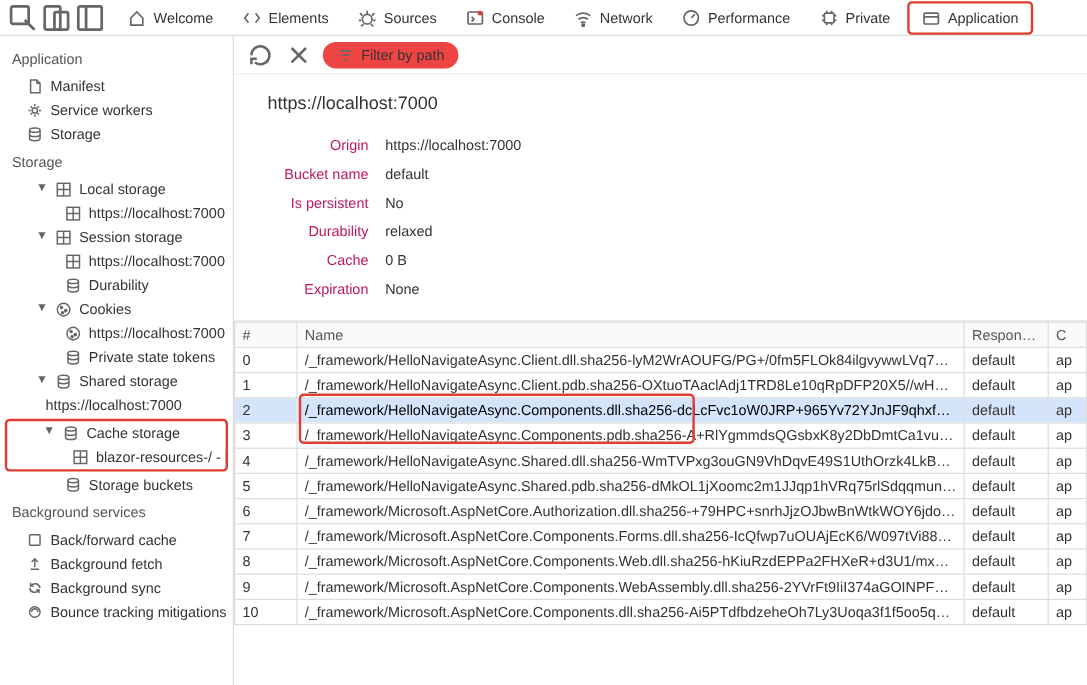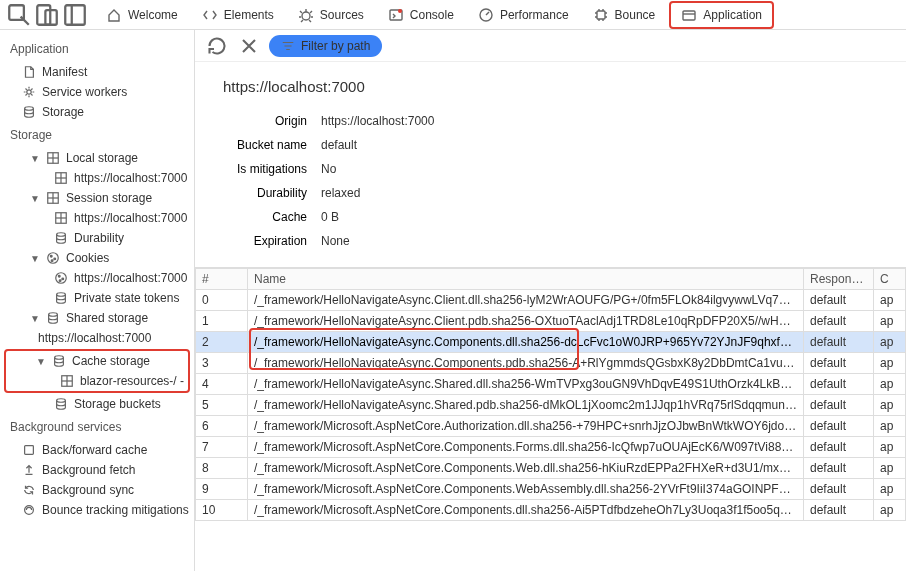--- a/index.html
+++ b/index.html
@@ -5,35 +5,35 @@
 *{box-sizing:border-box;margin:0;padding:0;font-family:"Segoe UI",Arial,sans-serif;font-size:12px;color:#333}
 body{background:#fff;width:906px;height:571px;overflow:hidden}
 .topbar{height:30px;border-bottom:1px solid #ddd;display:flex;align-items:center;padding:0 6px;gap:2px}
 .topbar .icon-btn{width:26px;height:26px;display:flex;align-items:center;justify-content:center;border-radius:3px}
 .tab{display:flex;align-items:center;gap:6px;padding:4px 10px;color:#666;border-radius:3px}
 .tab.active{border:2px solid #e03c31;border-radius:4px;color:#1a73e8}
 .tab svg{width:16px;height:16px}
 .main{display:flex;height:calc(100% - 30px)}
 .sidebar{width:195px;border-right:1px solid #ddd;overflow-y:auto;padding:6px 0}
 .sb-section-title{font-weight:400;color:#555;padding:6px 10px;font-size:12px}
-.tree-item{display:flex;align-items:center;gap:6px;padding:3px 6px 3px 22px;color:#333;white-space:nowrap;overflow:hidden}
+.tree-item{display:flex;gap:6px;padding:3px 6px 3px 22px;color:#333;white-space:nowrap;overflow:hidden}
 .tree-item.indent1{padding-left:30px}
 .tree-item.indent2{padding-left:54px}
 .tree-item.indent1b{padding-left:38px}
 .tri{width:10px;display:inline-block;font-size:10px;color:#666}
 .tree-item svg{width:14px;height:14px;flex-shrink:0}
 .highlight-box{border:2px solid #e03c31;border-radius:4px;margin:1px 4px}
 .content{flex:1;display:flex;flex-direction:column}
 .toolbar{height:32px;display:flex;align-items:center;gap:8px;padding:0 10px;border-bottom:1px solid #eee}
 .toolbar .round-btn{width:24px;height:24px;display:flex;align-items:center;justify-content:center;border-radius:12px}
-.filter-pill{background:#3b82f6;border-radius:14px;padding:4px 12px;display:flex;align-items:center;gap:6px;color:#666}
+.filter-pill{background:#ef4444;border-radius:14px;padding:4px 12px;display:flex;align-items:center;gap:6px;color:#666}
 .detail-area{padding:10px 20px 14px;border-bottom:1px solid #ddd}
 .detail-title{font-size:15px;margin:6px 0 14px 8px;color:#333}
 .kv-row{display:flex;padding:5px 0}
-.kv-row .key{width:106px;text-align:right;padding-right:14px;color:#000000}
+.kv-row .key{width:106px;text-align:right;padding-right:14px;color:#be185d}
 .kv-row .val{color:#333}
 .table-wrap{flex:1;overflow:auto}
 table{width:100%;border-collapse:collapse;table-layout:fixed}
 th,td{border:1px solid #ddd;padding:3px 6px;text-align:left;white-space:nowrap;overflow:hidden;text-overflow:ellipsis;font-size:12px}
 th{background:#fafafa;font-weight:400;color:#555}
 tbody tr.selected{background:#d4e4fa}
 tbody tr.selected td.name-cell{color:#000}
 .name-highlight{border:2px solid #e03c31;border-radius:4px;position:absolute}
 .col-num{width:52px}
 .col-name{width:auto}
@@ -87,31 +87,38 @@
       <div class="tab">
         <svg viewBox="0 0 16 16">
           <rect x="2" y="3" width="12" height="10" rx="1"></rect>
           <path d="M5 7l2 2-2 2"></path>
           <circle cx="12" cy="4" r="2" fill="#e03c31" stroke="none"></circle>
         </svg>
         <span>Console</span>
       </div>
       <div class="tab">
         <svg viewBox="0 0 16 16">
+          <path d="M2 6a10 10 0 0 1 12 0M4 9a7 7 0 0 1 8 0M6 12a4 4 0 0 1 4 0"></path>
+          <circle cx="8" cy="14" r="1" fill="#666"></circle>
+        </svg>
+        <span>Network</span>
+      </div>
+      <div class="tab">
+        <svg viewBox="0 0 16 16">
           <circle cx="8" cy="8" r="6"></circle>
           <path d="M8 8l3-3"></path>
         </svg>
         <span>Performance</span>
       </div>
       <div class="tab">
         <svg viewBox="0 0 16 16">
           <rect x="4" y="4" width="8" height="8" rx="1"></rect>
           <path d="M6 2v2M10 2v2M6 12v2M10 12v2M2 6h2M2 10h2M12 6h2M12 10h2"></path>
         </svg>
-        <span>Bounce</span>
+        <span>Private</span>
       </div>
       <div class="tab active">
         <svg viewBox="0 0 16 16">
           <rect x="2" y="4" width="12" height="9" rx="1"></rect>
           <line x1="2" y1="7" x2="14" y2="7"></line>
         </svg>
         <span>Application</span>
       </div>
     </div>
 </div>
@@ -314,21 +321,21 @@
       <div id="kv-rows">
           <div class="kv-row">
             <div class="key">Origin</div>
             <div class="val">https://localhost:7000</div>
           </div>
           <div class="kv-row">
             <div class="key">Bucket name</div>
             <div class="val">default</div>
           </div>
           <div class="kv-row">
-            <div class="key">Is mitigations</div>
+            <div class="key">Is persistent</div>
             <div class="val">No</div>
           </div>
           <div class="kv-row">
             <div class="key">Durability</div>
             <div class="val">relaxed</div>
           </div>
           <div class="kv-row">
             <div class="key">Cache</div>
             <div class="val">0 B</div>
           </div>

